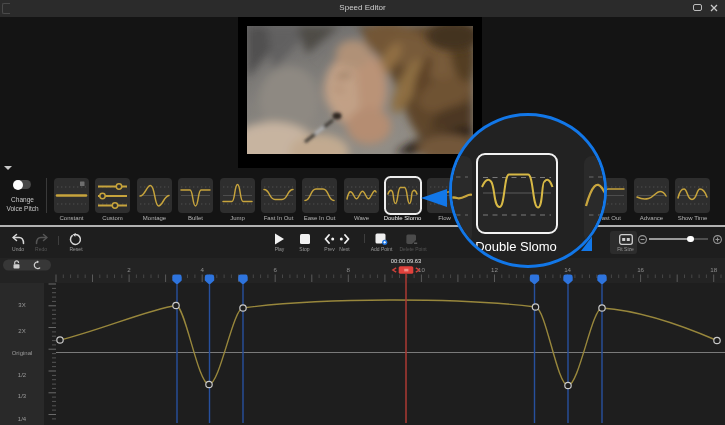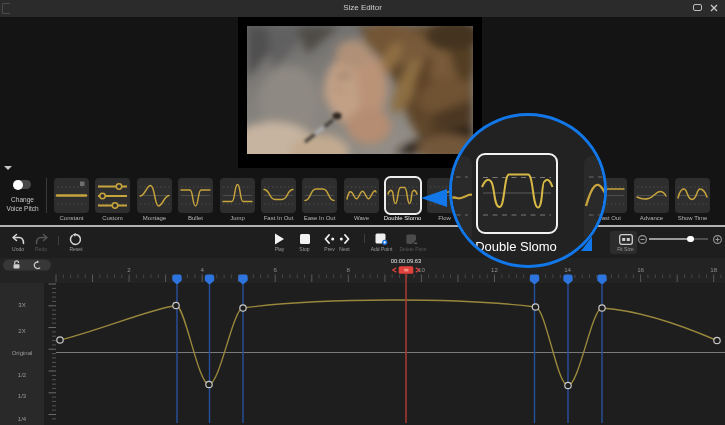--- a/index.html
+++ b/index.html
@@ -3,21 +3,21 @@
 *{margin:0;padding:0;box-sizing:border-box}
 html,body{width:725px;height:425px;overflow:hidden}
 body{position:relative;background:#151515;font-family:"Liberation Sans",sans-serif}
 .abs{position:absolute}
 .thumb{position:absolute;top:178px;width:35px;height:35px;background:#2e2e2e;border-radius:4px}
 .tlab{position:absolute;top:215.3px;width:60px;text-align:center;font-size:6px;color:#b4b4b4}
 </style></head>
 <body>
 
 <div class="abs" style="left:0;top:0;width:725px;height:17px;background:#2b2b2b"></div>
-<div class="abs" style="left:0;top:2.7px;width:725px;text-align:center;font-size:8px;color:#cfcfcf">Size Editor</div>
+<div class="abs" style="left:0;top:2.7px;width:725px;text-align:center;font-size:8px;color:#cfcfcf">Speed Editor</div>
 <div class="abs" style="left:693px;top:4px;width:9px;height:7px;border:1px solid #bdbdbd;border-radius:2px"></div>
 <svg class="abs" style="left:710px;top:3.5px" width="8" height="8" viewBox="0 0 8 8">
     <path d="M1,1L7,7M7,1L1,7" stroke="#c9c9c9" stroke-width="1.3"></path>
   </svg>
 <div class="abs" style="left:2px;top:3px;width:8px;height:11px;border:1px solid #4a4a4a;border-right:none;border-radius:2px 0 0 2px"></div>
 
 <div class="abs" style="left:0;top:17px;width:725px;height:209px;background:#141414"></div>
 <div class="abs" style="left:238px;top:17px;width:244px;height:151px;background:#000"></div>
 <svg class="abs" style="left:247px;top:26px" width="226" height="128" viewBox="0 0 226 128">
 <defs>

